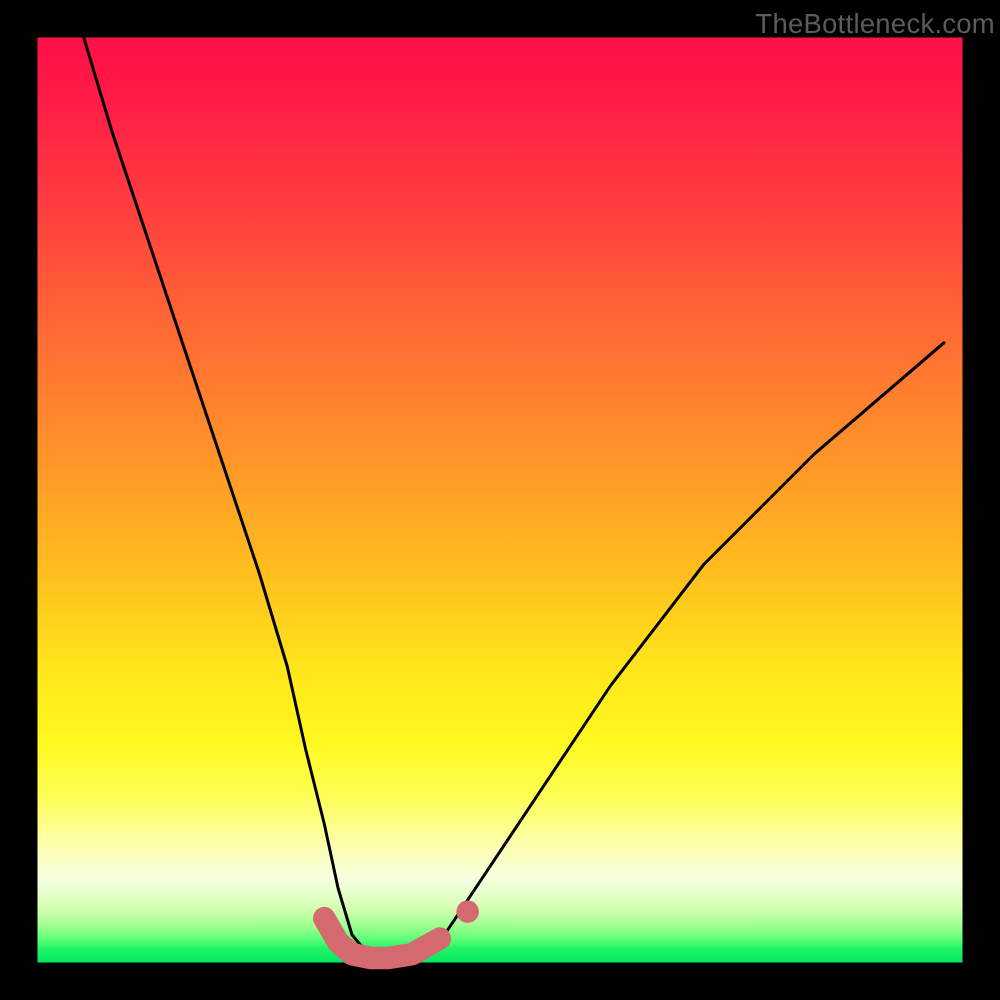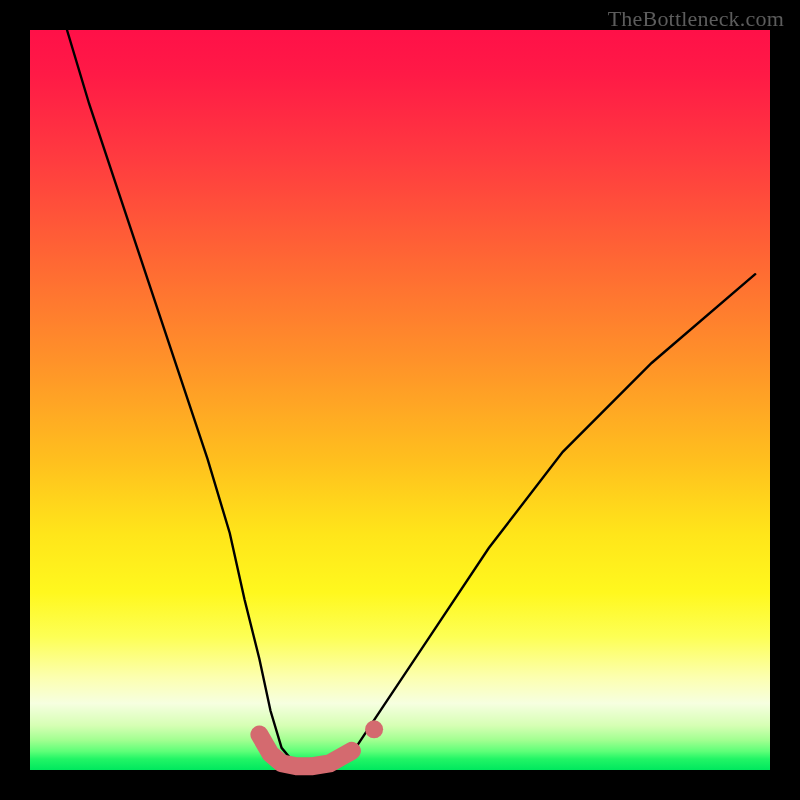--- a/index.html
+++ b/index.html
@@ -40,26 +40,25 @@
       #d6ffb4 94%,
       #a0ff90 96%,
       #5dff78 97.5%,
       #22f566 98.5%,
       #00e85e 100%
     );
   }
   .watermark {
     position: absolute;
     top: 6px;
-    right: 16px;
+    right: 4px;
     color: #5c5c5c;
     font-size: 22px;
     letter-spacing: 0.2px;
     font-weight: 500;
-    font-family: Liberation Serif, serif;
   }
   svg.curve {
     position: absolute;
     left: 0; top: 0;
     width: 740px; height: 740px;
     overflow: visible;
   }
 </style>
 </head>
 <body>

